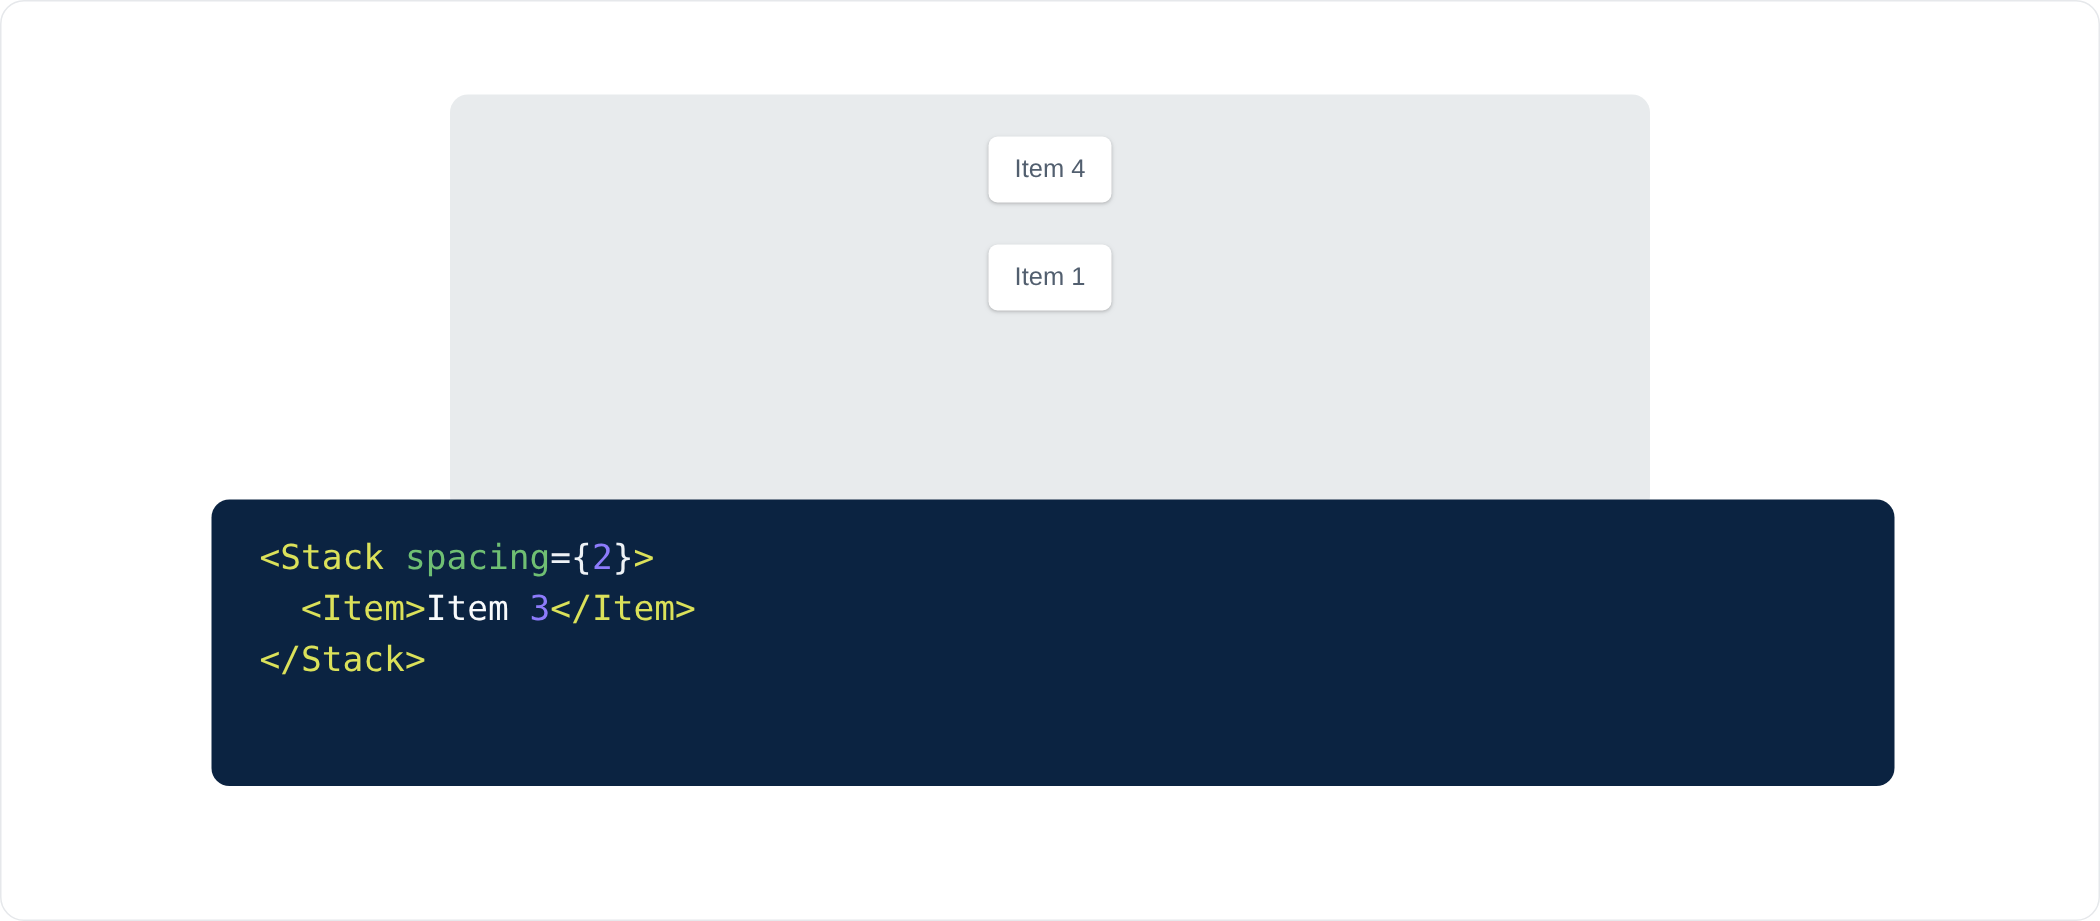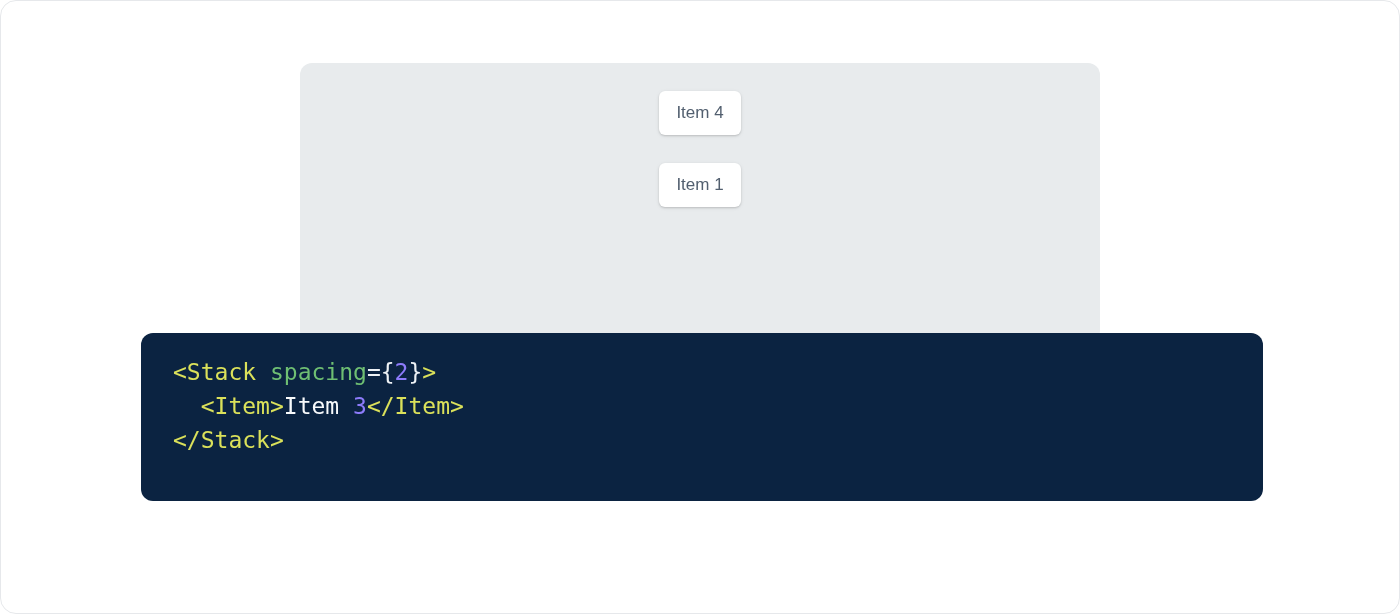--- a/index.html
+++ b/index.html
@@ -40,21 +40,21 @@
     line-height: 24px;
     color: #525f6f;
     white-space: nowrap;
   }
 
   .code-block {
     position: absolute;
     top: 332px;
     left: 140px;
     width: 1122px;
-    height: 168px;
+    height: 191px;
     border-radius: 12px;
     background: #0b2341;
     padding: 22px 24px 0 32px;
     overflow: hidden;
   }
 
   .code-line {
     font-family: "DejaVu Sans Mono", "Liberation Mono", monospace;
     font-size: 23px;
     line-height: 34px;

